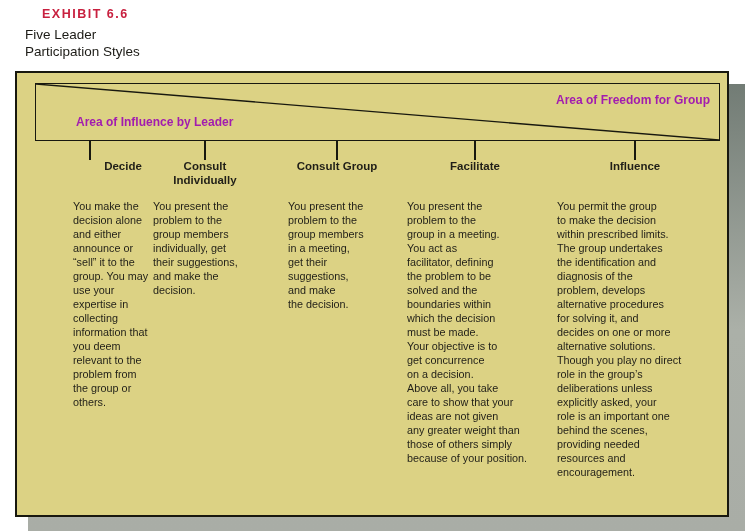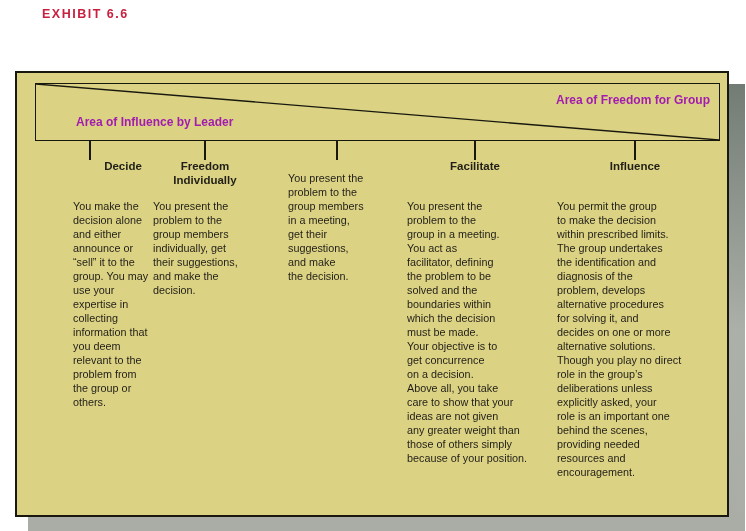--- a/index.html
+++ b/index.html
@@ -73,20 +73,22 @@
     text-align: left;
   }
 </style>
 </head>
 <body>
 
 <div class="page">
 
   <header class="exhibit-header">
     <div class="exhibit-label">EXHIBIT 6.6</div>
+    <div class="exhibit-title">Five Leader
+Participation Styles</div>
   </header>
 
   <div class="panel-shadow"></div>
 
   <div class="panel">
 
     <div class="band">
       <svg viewBox="0 0 685 58" preserveAspectRatio="none">
         <line x1="0" y1="0" x2="685" y2="58" stroke="#18180f" stroke-width="1.4"></line>
       </svg>
@@ -113,32 +115,33 @@
 collecting
 information that
 you deem
 relevant to the
 problem from
 the group or
 others.</div>
     </div>
 
     <div class="col c2">
-      <div class="col-head">Freedom
+      <div class="col-head">Consult
 Individually</div>
       <div class="col-body">You present the
 problem to the
 group members
 individually, get
 their suggestions,
 and make the
 decision.</div>
     </div>
 
     <div class="col c3">
+      <div class="col-head">Consult Group</div>
       <div class="col-body">You present the
 problem to the
 group members
 in a meeting,
 get their
 suggestions,
 and make
 the decision.</div>
     </div>
 

